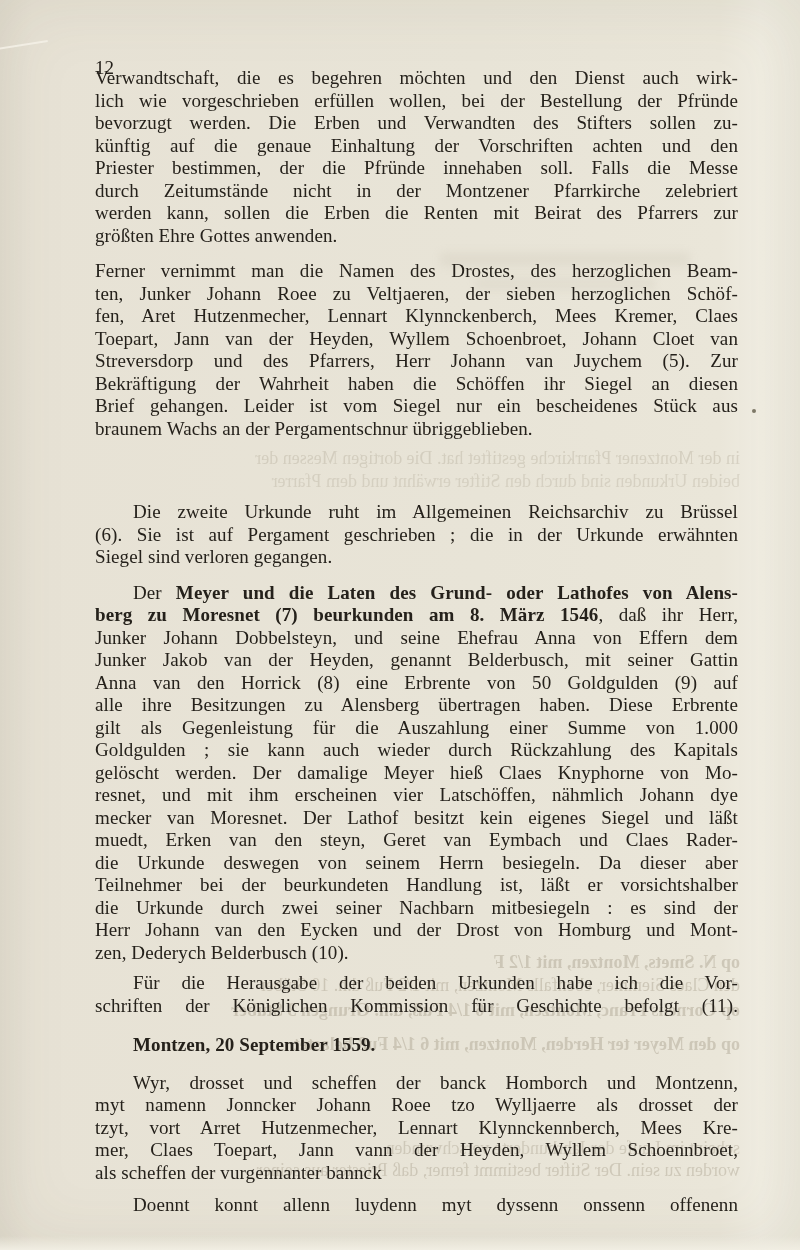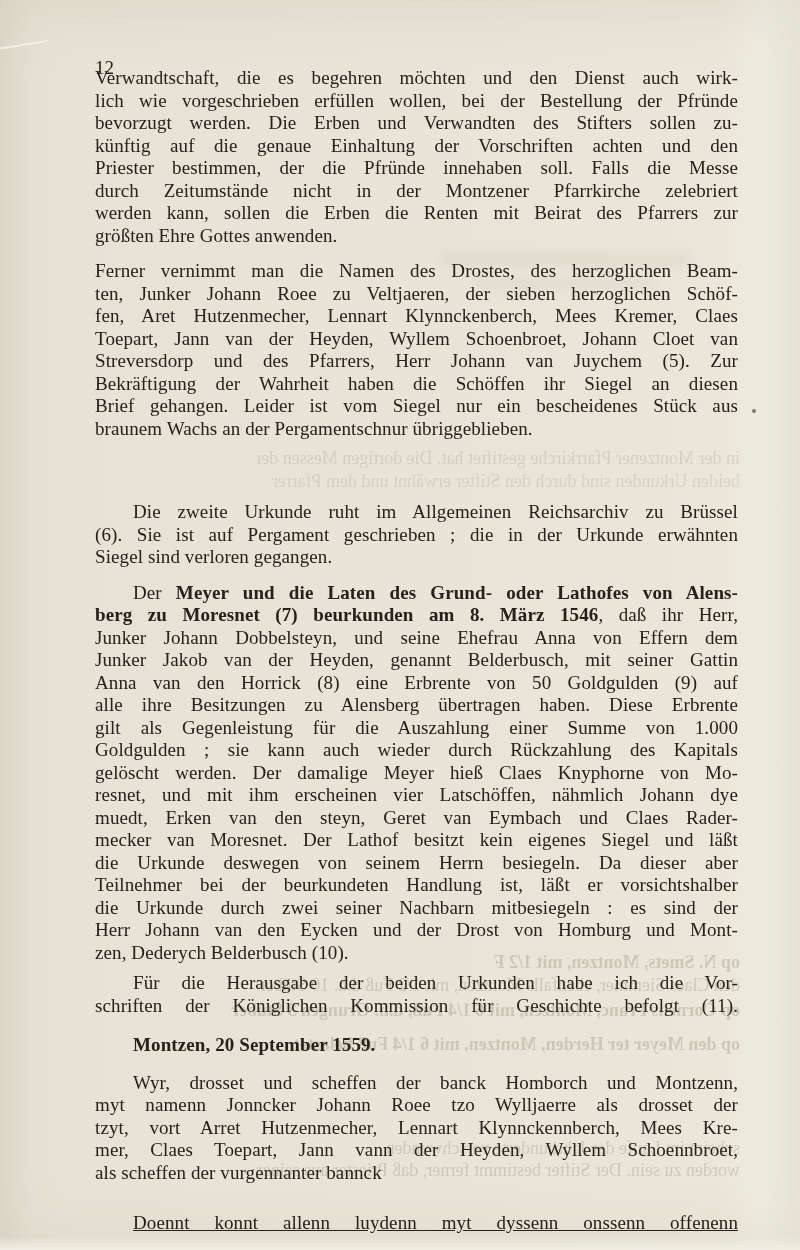--- a/index.html
+++ b/index.html
@@ -30,21 +30,21 @@
   .text-block {
     position: absolute; left: 95px; top: 67px; width: 643px;
     font-size: 19px; line-height: 22.5px;
     letter-spacing: 0.1px;
   }
   .para + .para { margin-top: 13px; }
   .para:nth-child(3) { margin-top: 61px; }   
   .para:nth-child(5) { margin-top: 8px; }
   .para:nth-child(6) { margin-top: 17px; }
   .para:nth-child(7) { margin-top: 15px; }
-  .para:nth-child(8) { margin-top: 28px; text-decoration: underline; }
+  .para:nth-child(8) { margin-top: 10px; }
   .line { text-align: justify; text-align-last: justify; }
   .line.indent { text-indent: 38px; }
   .line.last { text-align-last: left; }
   
   .text-block .para:nth-child(5) .line.last,
   .text-block .para:nth-child(8) .line.last { text-align-last: justify; }
   .para.heading .line { font-weight: bold; text-align: center; text-align-last: left; }
   .b { font-weight: bold; }
 
   
@@ -131,22 +131,22 @@
         <div class="line indent"><span>Der </span><span class="b">Meyer und die Laten des Grund- oder Lathofes von Alens-</span></div>
         <div class="line"><span class="b">berg zu Moresnet (7) beurkunden am 8. März 1546</span><span>, daß ihr Herr,</span></div>
         <div class="line">Junker Johann Dobbelsteyn, und seine Ehefrau Anna von Effern dem</div>
         <div class="line">Junker Jakob van der Heyden, genannt Belderbusch, mit seiner Gattin</div>
         <div class="line">Anna van den Horrick (8) eine Erbrente von 50 Goldgulden (9) auf</div>
         <div class="line">alle ihre Besitzungen zu Alensberg übertragen haben. Diese Erbrente</div>
         <div class="line">gilt als Gegenleistung für die Auszahlung einer Summe von 1.000</div>
         <div class="line">Goldgulden ; sie kann auch wieder durch Rückzahlung des Kapitals</div>
         <div class="line">gelöscht werden. Der damalige Meyer hieß Claes Knyphorne von Mo-</div>
         <div class="line">resnet, und mit ihm erscheinen vier Latschöffen, nähmlich Johann dye</div>
+        <div class="line">mecker van Moresnet. Der Lathof besitzt kein eigenes Siegel und läßt</div>
         <div class="line">muedt, Erken van den steyn, Geret van Eymbach und Claes Rader-</div>
-        <div class="line">mecker van Moresnet. Der Lathof besitzt kein eigenes Siegel und läßt</div>
         <div class="line">die Urkunde deswegen von seinem Herrn besiegeln. Da dieser aber</div>
         <div class="line">Teilnehmer bei der beurkundeten Handlung ist, läßt er vorsichtshalber</div>
         <div class="line">die Urkunde durch zwei seiner Nachbarn mitbesiegeln : es sind der</div>
         <div class="line">Herr Johann van den Eycken und der Drost von Homburg und Mont-</div>
         <div class="line last">zen, Dederych Belderbusch (10).</div>
       </div>
       <div class="para">
         <div class="line indent">Für die Herausgabe der beiden Urkunden habe ich die Vor-</div>
         <div class="line last">schriften der Königlichen Kommission für Geschichte befolgt (11).</div>
       </div>

